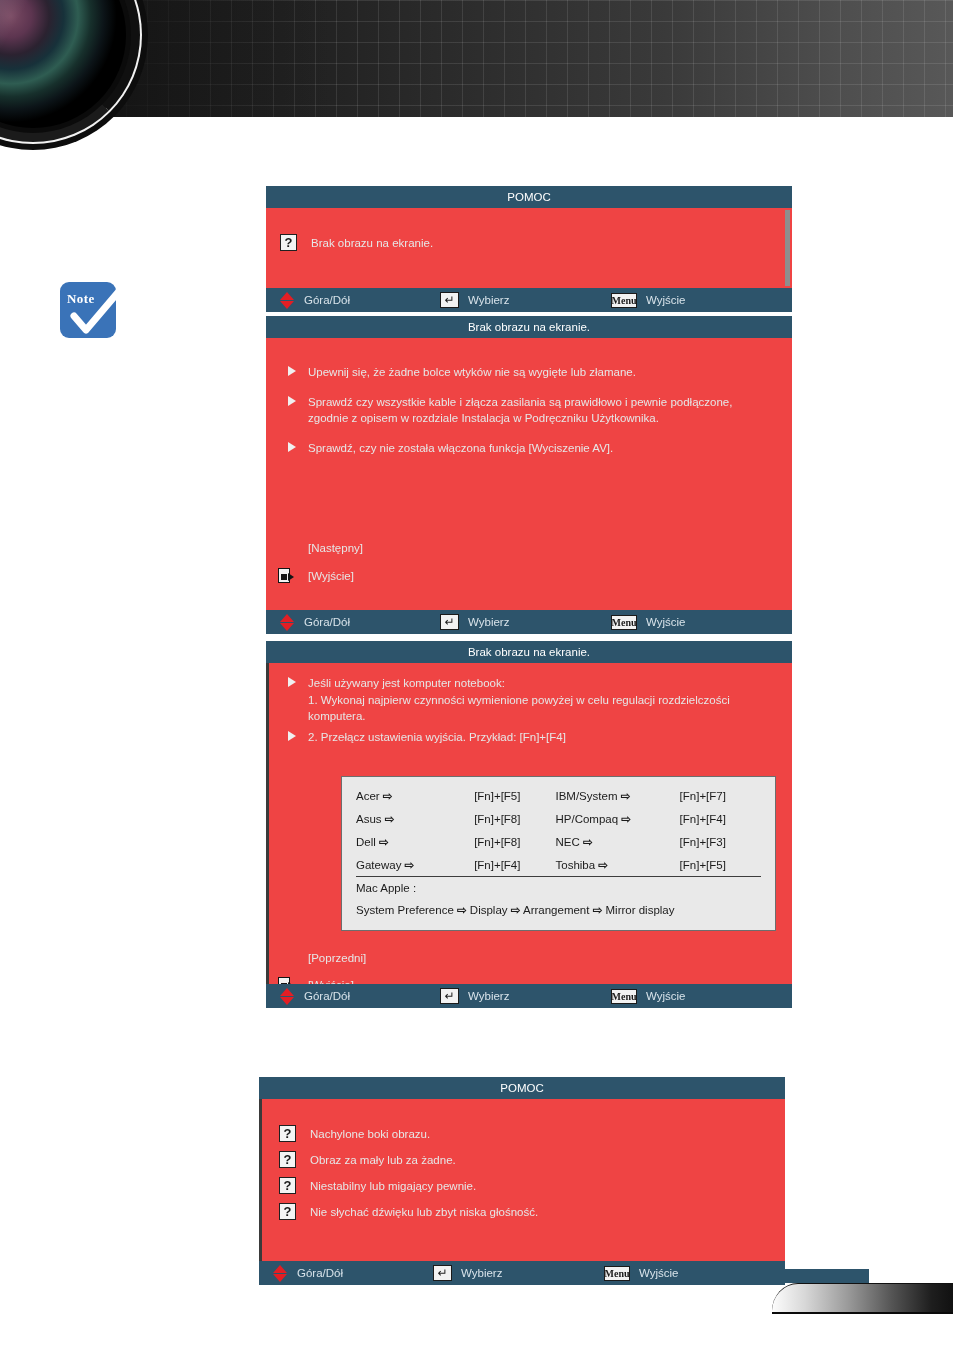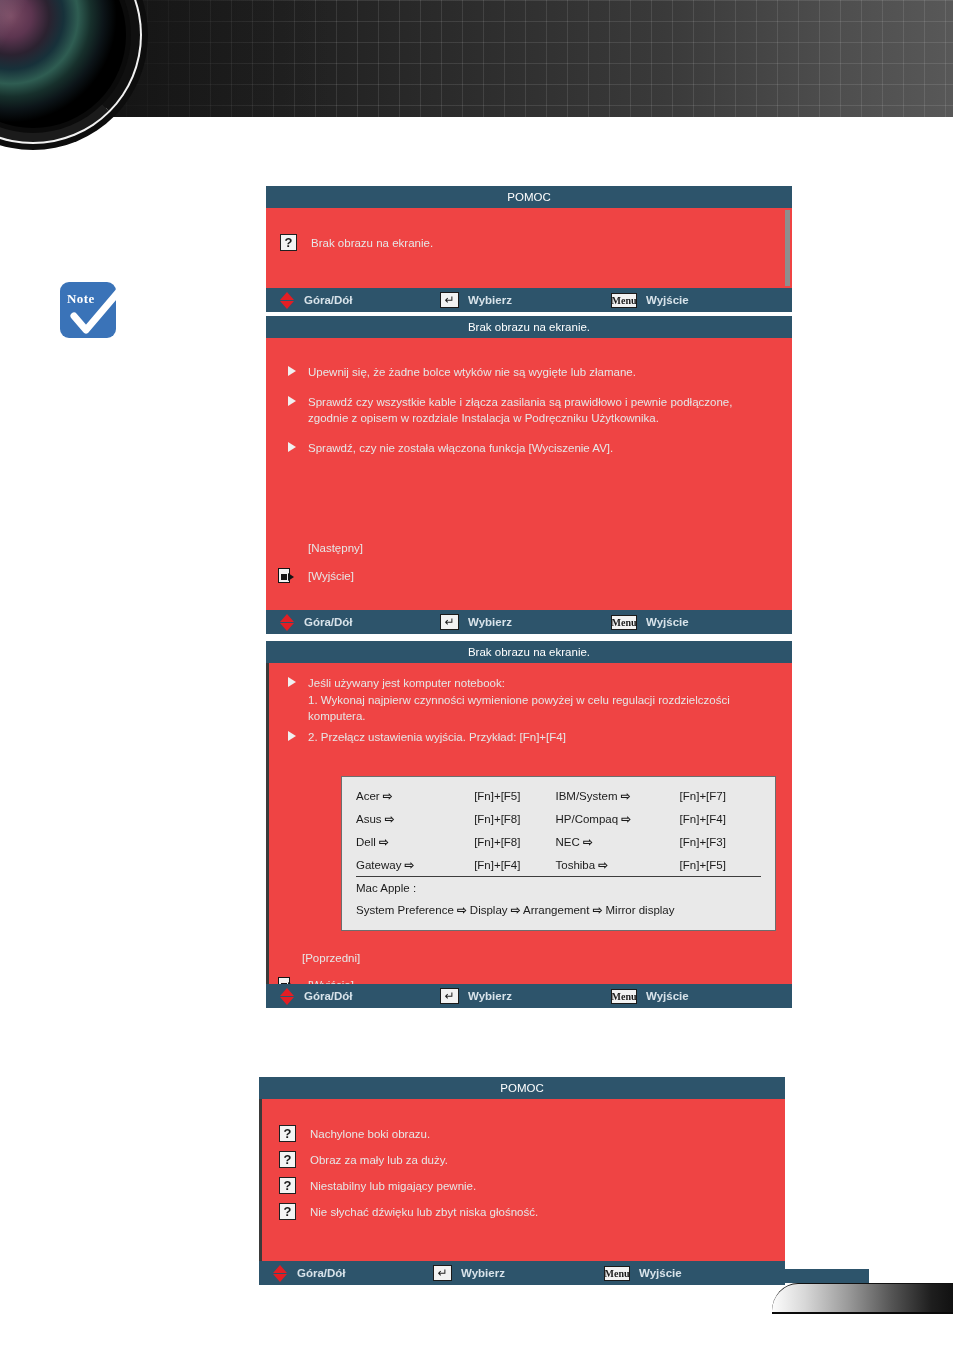--- a/index.html
+++ b/index.html
@@ -70,21 +70,21 @@
   .osd-title {
     background:#2d546b; color:#ffffff;
     text-align:center; font-size:11.5px;
     line-height:22px; height:22px;
   }
   .osd-body { position:relative; }
   .osd-footer {
     background:#2d546b; height:24px; position:relative;
   }
   .foot-item { position:absolute; top:0; height:24px; display:flex; align-items:center; gap:9px; }
-  .foot-label { color:#d8e3ea; font-size:11.5px;font-weight:bold; }
+  .foot-label { color:#d8e3ea; font-size:11.5px; }
 
   .icon-updown { width:15px; height:17px; position:relative; }
   .icon-updown .tri-u, .icon-updown .tri-d {
     position:absolute; left:0; width:0; height:0;
     border-left:7.5px solid transparent; border-right:7.5px solid transparent;
   }
   .icon-updown .tri-u { top:0; border-bottom:8px solid #e31e24; }
   .icon-updown .tri-d { bottom:0; border-top:8px solid #e31e24; }
 
   .icon-enter {
@@ -312,21 +312,21 @@
             <span class="arrow-r">⇨</span>
             <span>Arrangement</span>
             <span class="arrow-r">⇨</span>
             <span>Mirror display</span>
           </td>
         </tr>
       </tbody>
         </table>
     </div>
 
-    <div style="position:absolute; left:36px; top:289px;">
+    <div style="position:absolute; left:42px; top:289px;">
       <span>[Poprzedni]</span>
     </div>
     <div style="position:absolute; left:12px; top:314px; display:flex; align-items:center; gap:13px;">
       <span class="icon-exit">
           <i class="door"></i>
           <i class="arr"></i>
         </span>
       <span>[Wyjście]</span>
     </div>
   </div>
@@ -352,21 +352,21 @@
 <div class="osd" style="left:259px; top:1077px; width:526px; height:208px;">
   <div class="osd-title">POMOC</div>
   <div class="osd-body" style="height:162px; padding:26px 0 0 20px;">
     <div class="panel-edge"></div>
     <div class="row-q">
       <span class="icon-q">?</span>
       <span>Nachylone boki obrazu.</span>
     </div>
     <div class="row-q">
       <span class="icon-q">?</span>
-      <span>Obraz za mały lub za duży.</span>
+      <span>Obraz za mały lub za żadne.</span>
     </div>
     <div class="row-q">
       <span class="icon-q">?</span>
       <span>Niestabilny lub migający pewnie.</span>
     </div>
     <div class="row-q">
       <span class="icon-q">?</span>
       <span>Nie słychać dźwięku lub zbyt niska głośność.</span>
     </div>
   </div>

